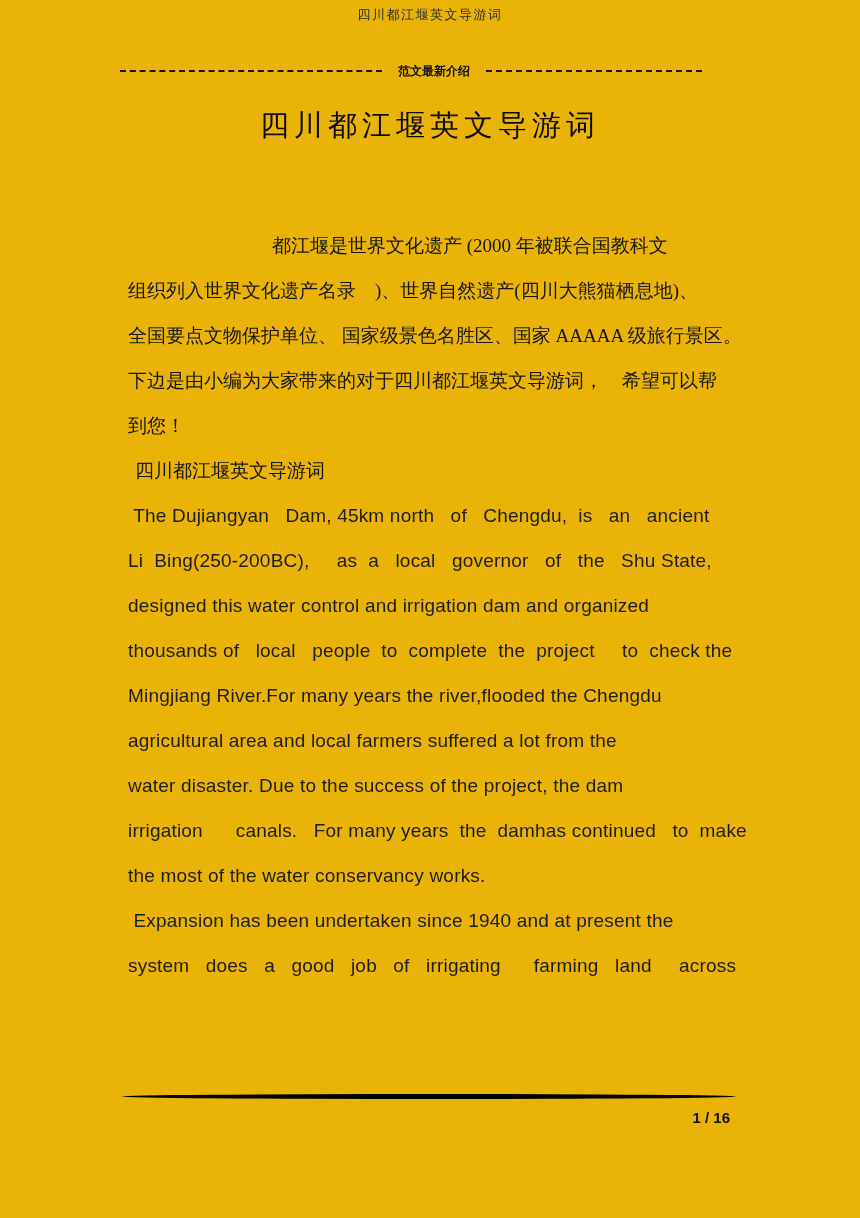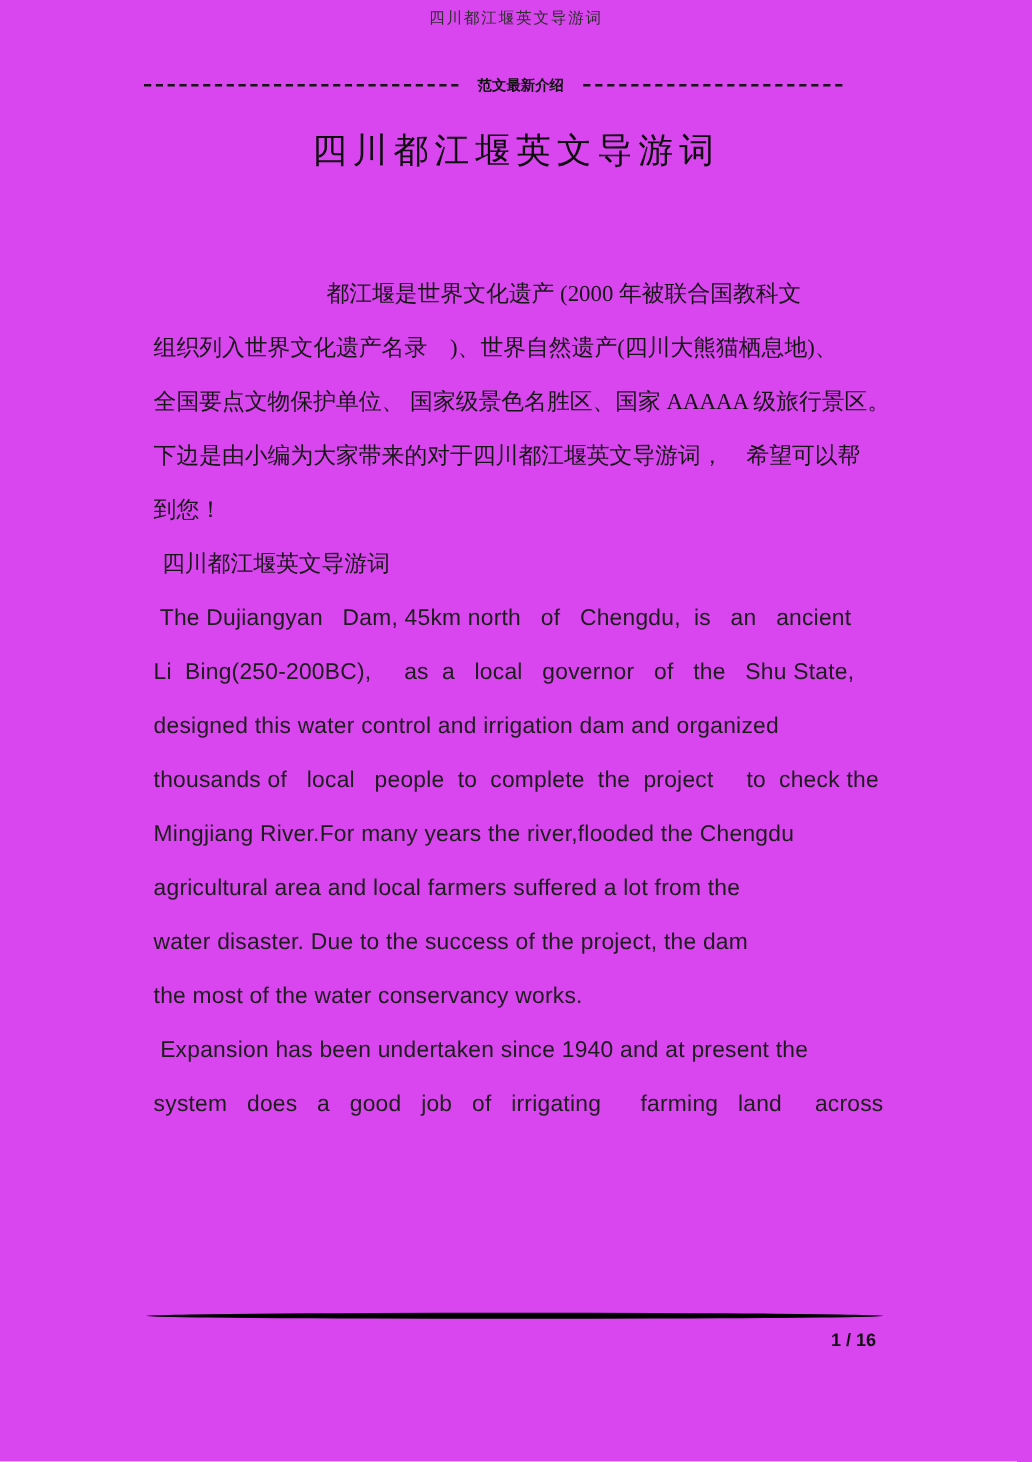--- a/index.html
+++ b/index.html
@@ -4,21 +4,21 @@
 <style>
   html, body {
     margin: 0;
     padding: 0;
     background: #ffffff;
   }
   .page {
     position: relative;
     width: 860px;
     height: 1218px;
-    background: #d946ef;
+    background: #eab308;
     color: #1a1a1a;
     overflow: hidden;
     font-family: "Liberation Serif", serif;
   }
   .top-title {
     position: absolute;
     top: 6px;
     left: 0;
     right: 0;
     text-align: center;
@@ -121,20 +121,21 @@
     <div class="line zh">到您！</div>
     <div class="line zh indent-sm">四川都江堰英文导游词</div>
 
     <div class="line en"> The Dujiangyan   Dam, 45km north   of   Chengdu,  is   an   ancient</div>
     <div class="line en">Li  Bing(250-200BC),     as  a   local   governor   of   the   Shu State,</div>
     <div class="line en">designed this water control and irrigation dam and organized</div>
     <div class="line en">thousands of   local   people  to  complete  the  project     to  check the</div>
     <div class="line en">Mingjiang River.For many years the river,flooded the Chengdu</div>
     <div class="line en">agricultural area and local farmers suffered a lot from the</div>
     <div class="line en">water disaster. Due to the success of the project, the dam</div>
+    <div class="line en">irrigation      canals.   For many years  the  damhas continued   to  make</div>
     <div class="line en">the most of the water conservancy works.</div>
     <div class="line en"> Expansion has been undertaken since 1940 and at present the</div>
     <div class="line en">system   does   a   good   job   of   irrigating      farming   land     across</div>
   </div>
 
   <div class="footer-rule"></div>
 
   <div class="page-num">1 / 16</div>
 
 </div>

